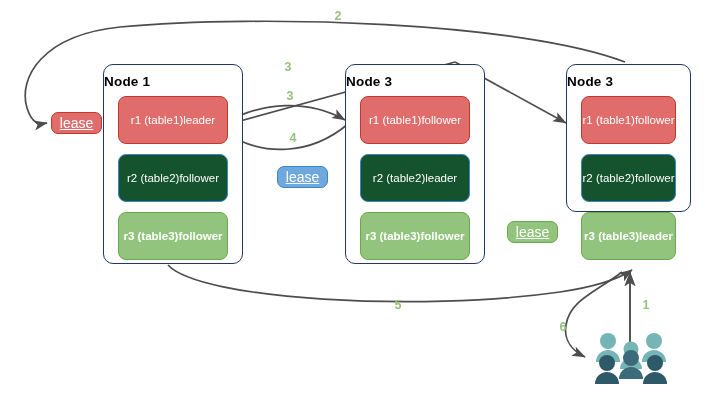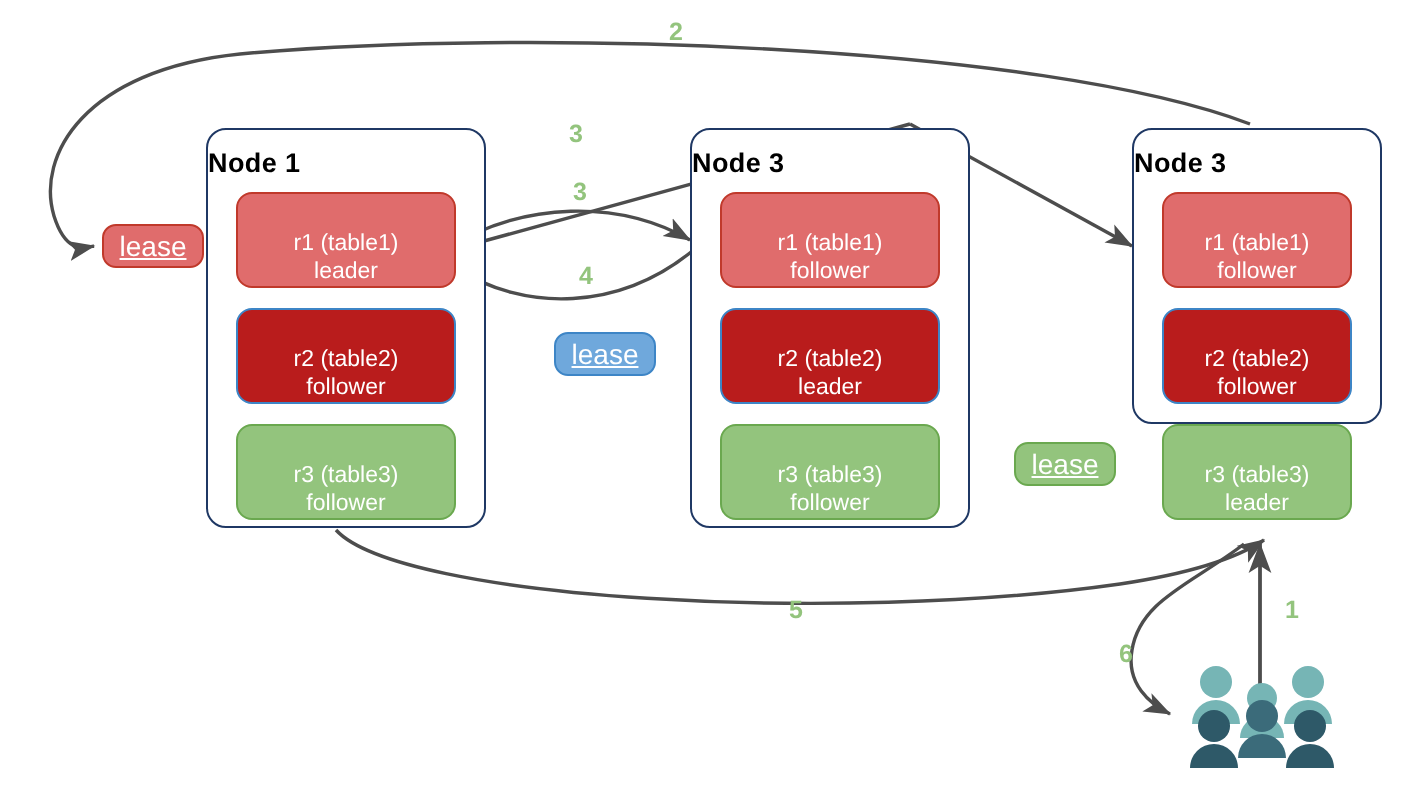--- a/index.html
+++ b/index.html
@@ -44,32 +44,32 @@
     letter-spacing: .2px;
   }
   .reps {
     padding: 0 14px 12px 14px;
   }
   .rep {
     box-sizing: border-box;
     height: 48px;
     border-radius: 8px;
     display: flex;
-    flex-direction: column;
+    flex-direction: row;
     align-items: center;
-    justify-content: flex-end;
+    justify-content: center;
     color: #ffffff;
     font-size: 11.5px;
     line-height: 14px;
     margin-bottom: 10px;
     text-align: center;
   }
-  .rep:last-child { margin-bottom: 0; }
+  .rep:last-child { margin-bottom: 0; font-weight: bold; }
   .rep.red   { background: #E06C6C; border: 1.6px solid #C0392B; }
-  .rep.blue  { background: #b91c1c; border: 1.6px solid #3D85C6; }
+  .rep.blue  { background: #14532d; border: 1.6px solid #3D85C6; }
   .rep.green { background: #93C47D; border: 1.6px solid #6AA84F; }
 
   
   .lease {
     position: absolute;
     box-sizing: border-box;
     border-radius: 7px;
     display: flex;
     align-items: center;
     justify-content: center;

